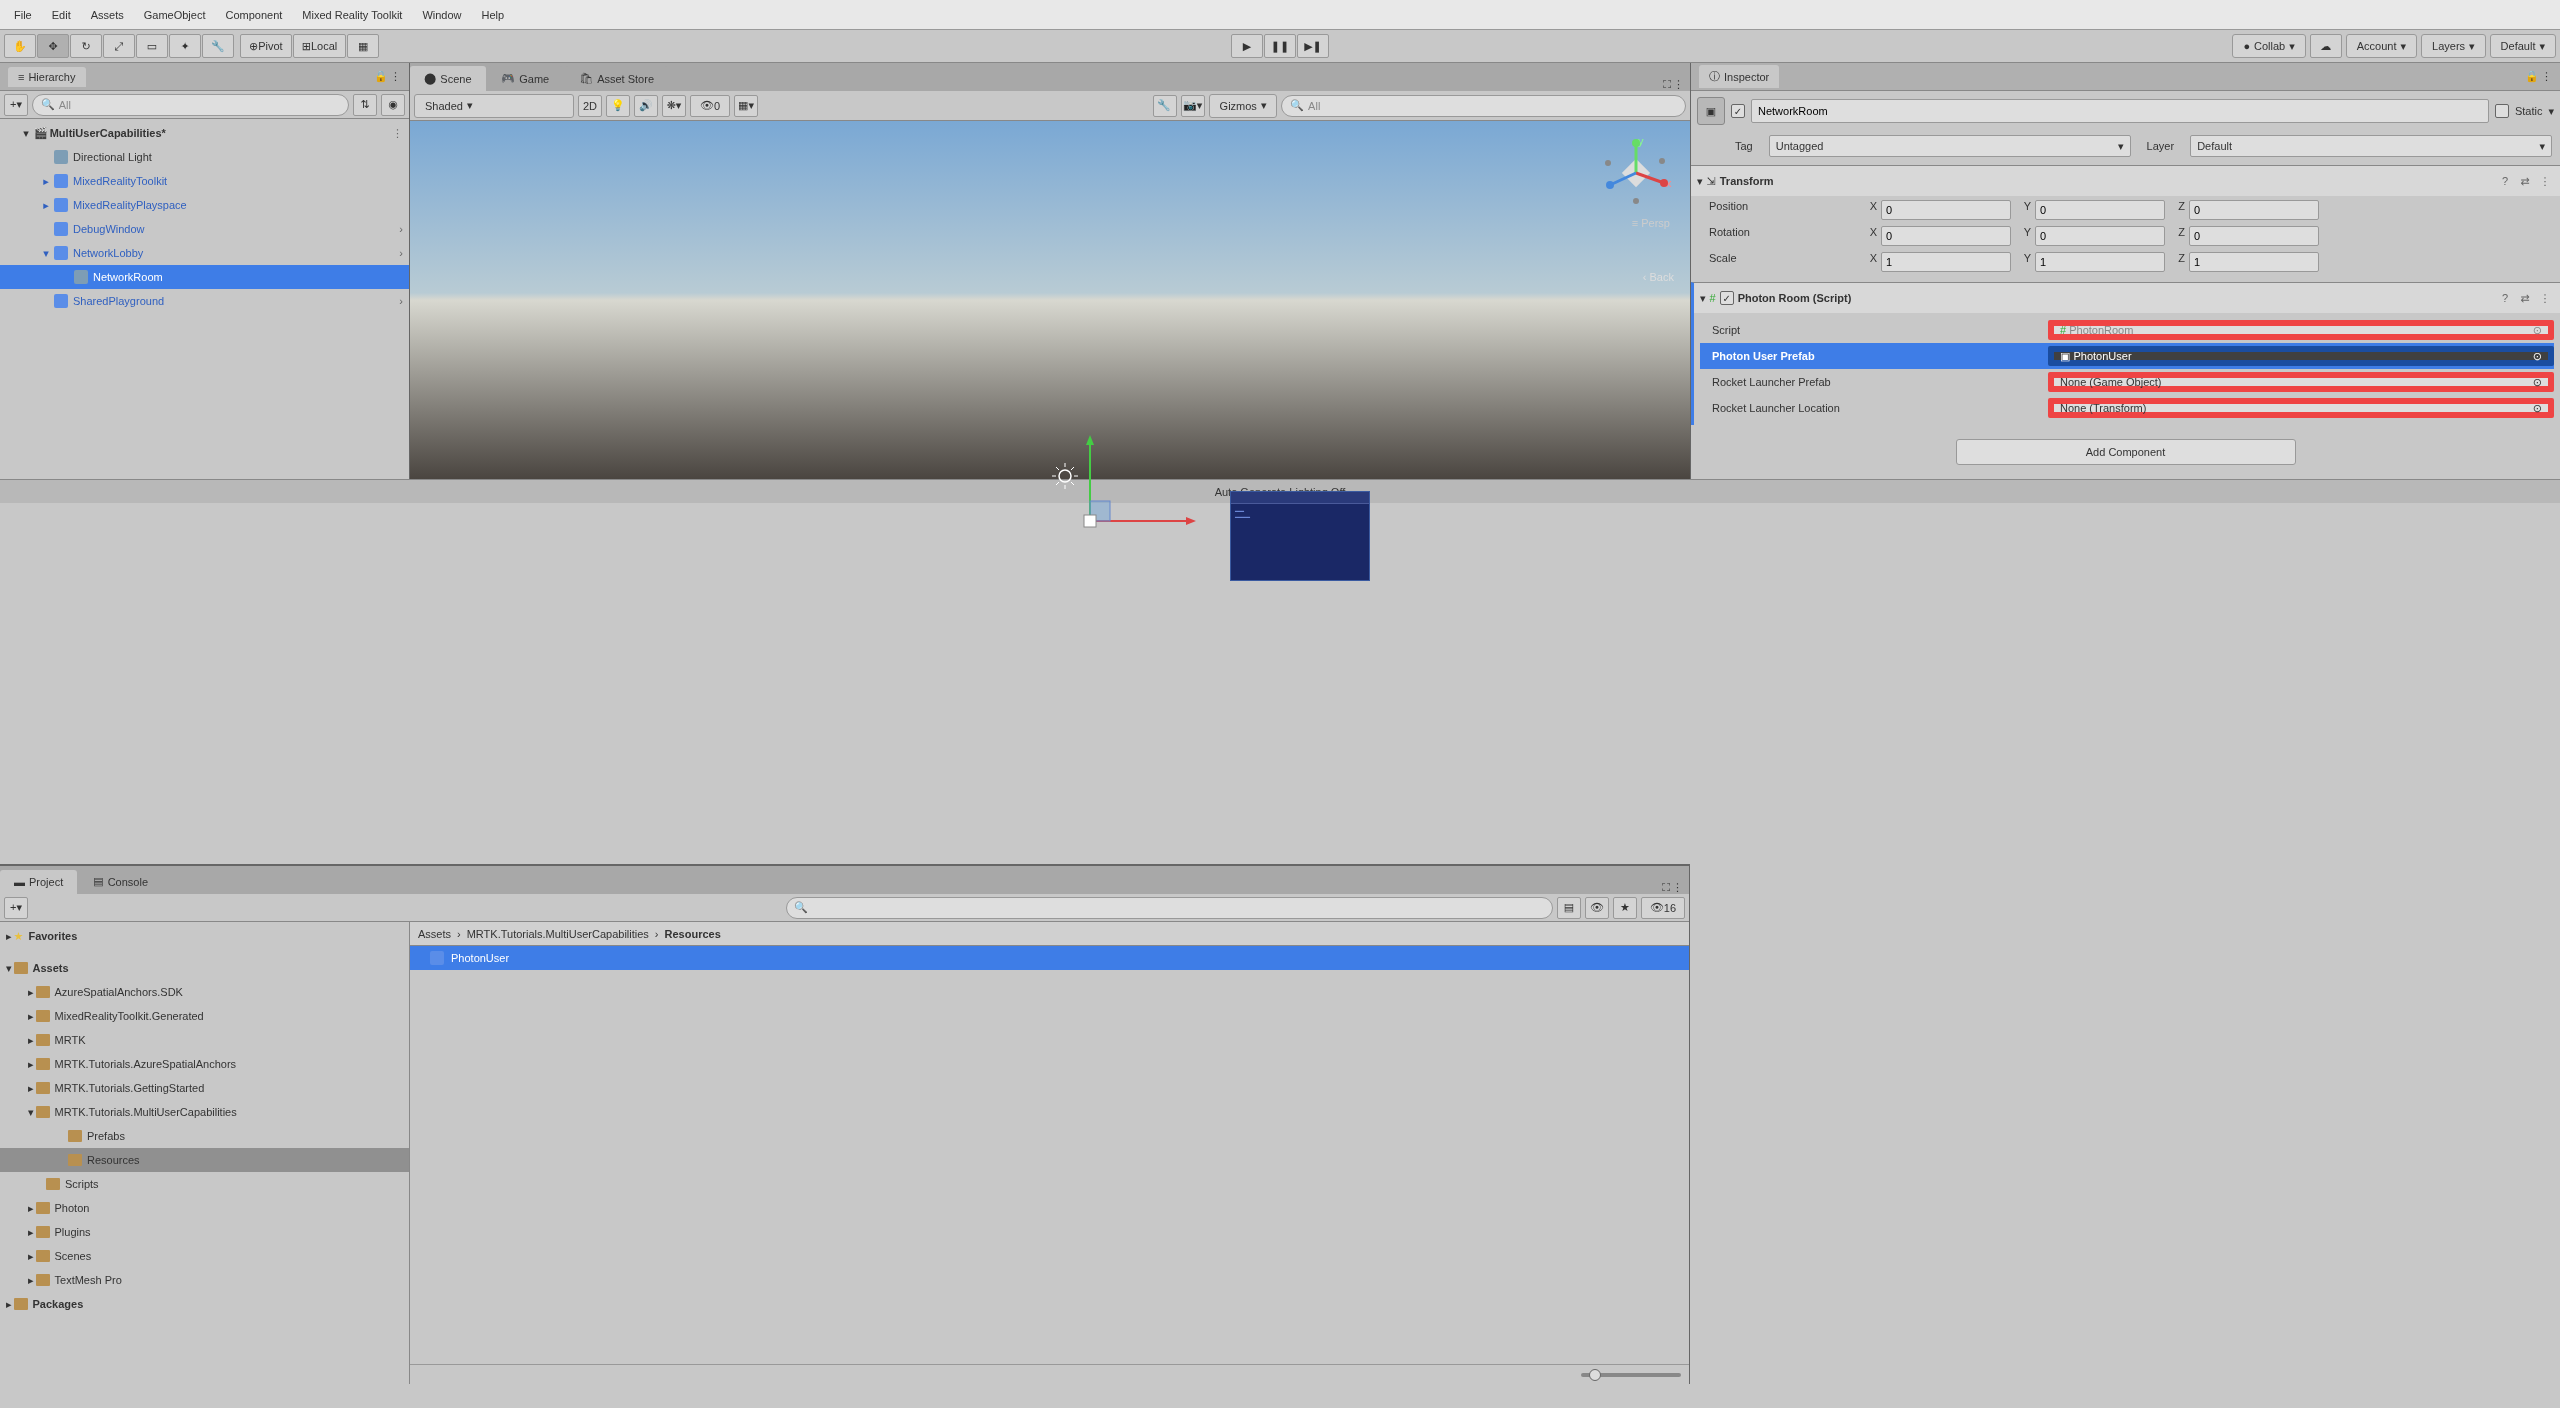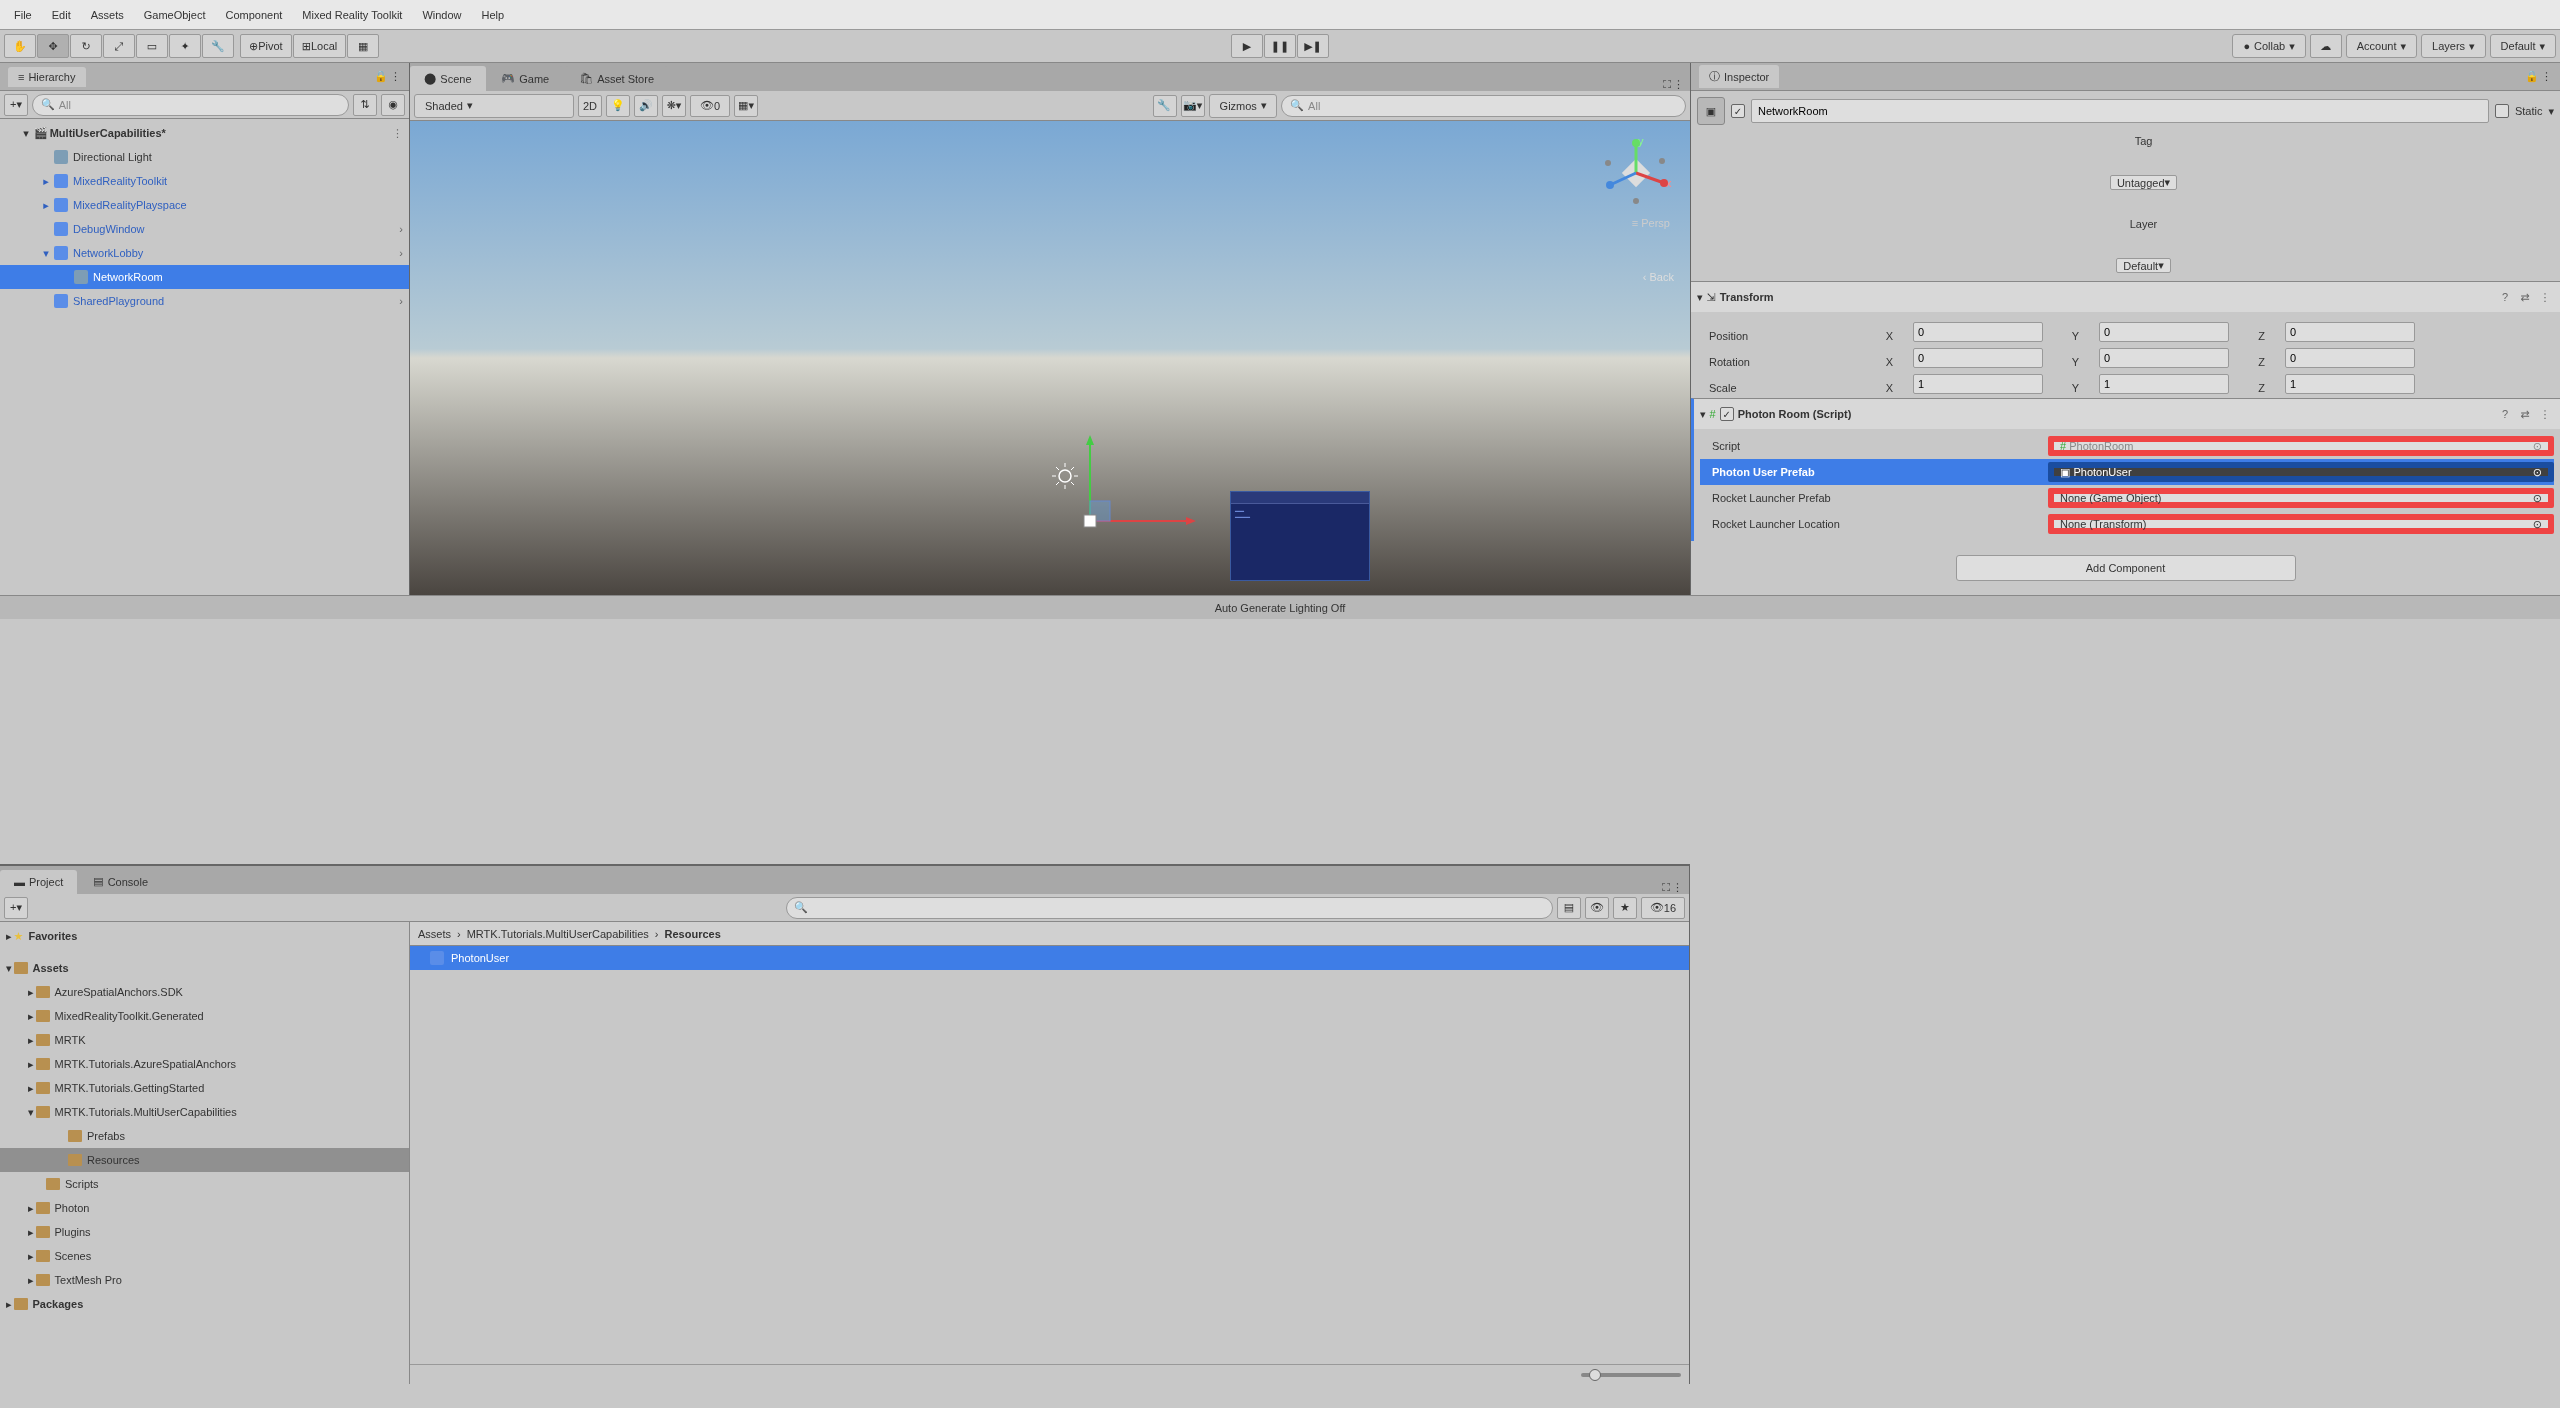--- a/index.html
+++ b/index.html
@@ -57,27 +57,27 @@
 
 
 .scene-light { position: absolute; top: 340px; left: 640px; width: 30px; height: 30px; }
 .scene-axis { position: absolute; top: 360px; left: 650px; }
 .scene-panel-obj { position: absolute; top: 370px; left: 820px; width: 140px; height: 90px; background: #1a2866; border: 1px solid #3a5aa0; }
 
 
 .insp-header { padding: 6px; display: flex; align-items: center; gap: 6px; }
 .insp-cube { width: 28px; height: 28px; background: #b8b8b8; border: 1px solid #888; border-radius: 3px; display: flex; align-items: center; justify-content: center; }
 .insp-name-input { flex: 1; height: 24px; background: #dedede; border: 1px solid #999; border-radius: 2px; padding: 0 6px; }
-.tag-layer-row { display: flex; gap: 28px; padding: 4px 8px 8px 44px; align-items: center; flex-direction: column; }
+.tag-layer-row { display: flex; gap: 16px; padding: 4px 8px 8px 44px; align-items: center; }
 .tag-layer-row .dd { flex: 1; height: 22px; background: #dedede; border: 1px solid #999; border-radius: 2px; display: flex; align-items: center; justify-content: space-between; padding: 0 6px; }
 
 .component { border-top: 1px solid #888; }
 .comp-header { height: 30px; display: flex; align-items: center; background: #d8d8d8; padding: 0 6px; gap: 4px; }
 .comp-body { padding: 4px 6px; }
-.xyz-row { display: flex; align-items: flex-end; height: 26px; gap: 20px; }
+.xyz-row { display: flex; align-items: flex-start; height: 26px; gap: 4px; }
 .xyz-row .lbl { width: 160px; padding-left: 12px; }
 .xyz-row .axis { width: 16px; text-align: right; }
 .xyz-row input { width: 130px; height: 20px; background: #dedede; border: 1px solid #999; border-radius: 2px; padding: 0 4px; }
 
 .prop-row { display: flex; align-items: center; height: 26px; gap: 8px; }
 .prop-row .lbl { width: 340px; padding-left: 12px; }
 .prop-row .val-box { flex: 1; height: 20px; background: #dedede; border: 6px solid #ef4444; border-radius: 2px; padding: 0 6px; display: flex; align-items: center; justify-content: space-between; }
 .prop-row.highlighted { background: #3e7de7; color: white; }
 .prop-row.highlighted .lbl { font-weight: bold; }
 

